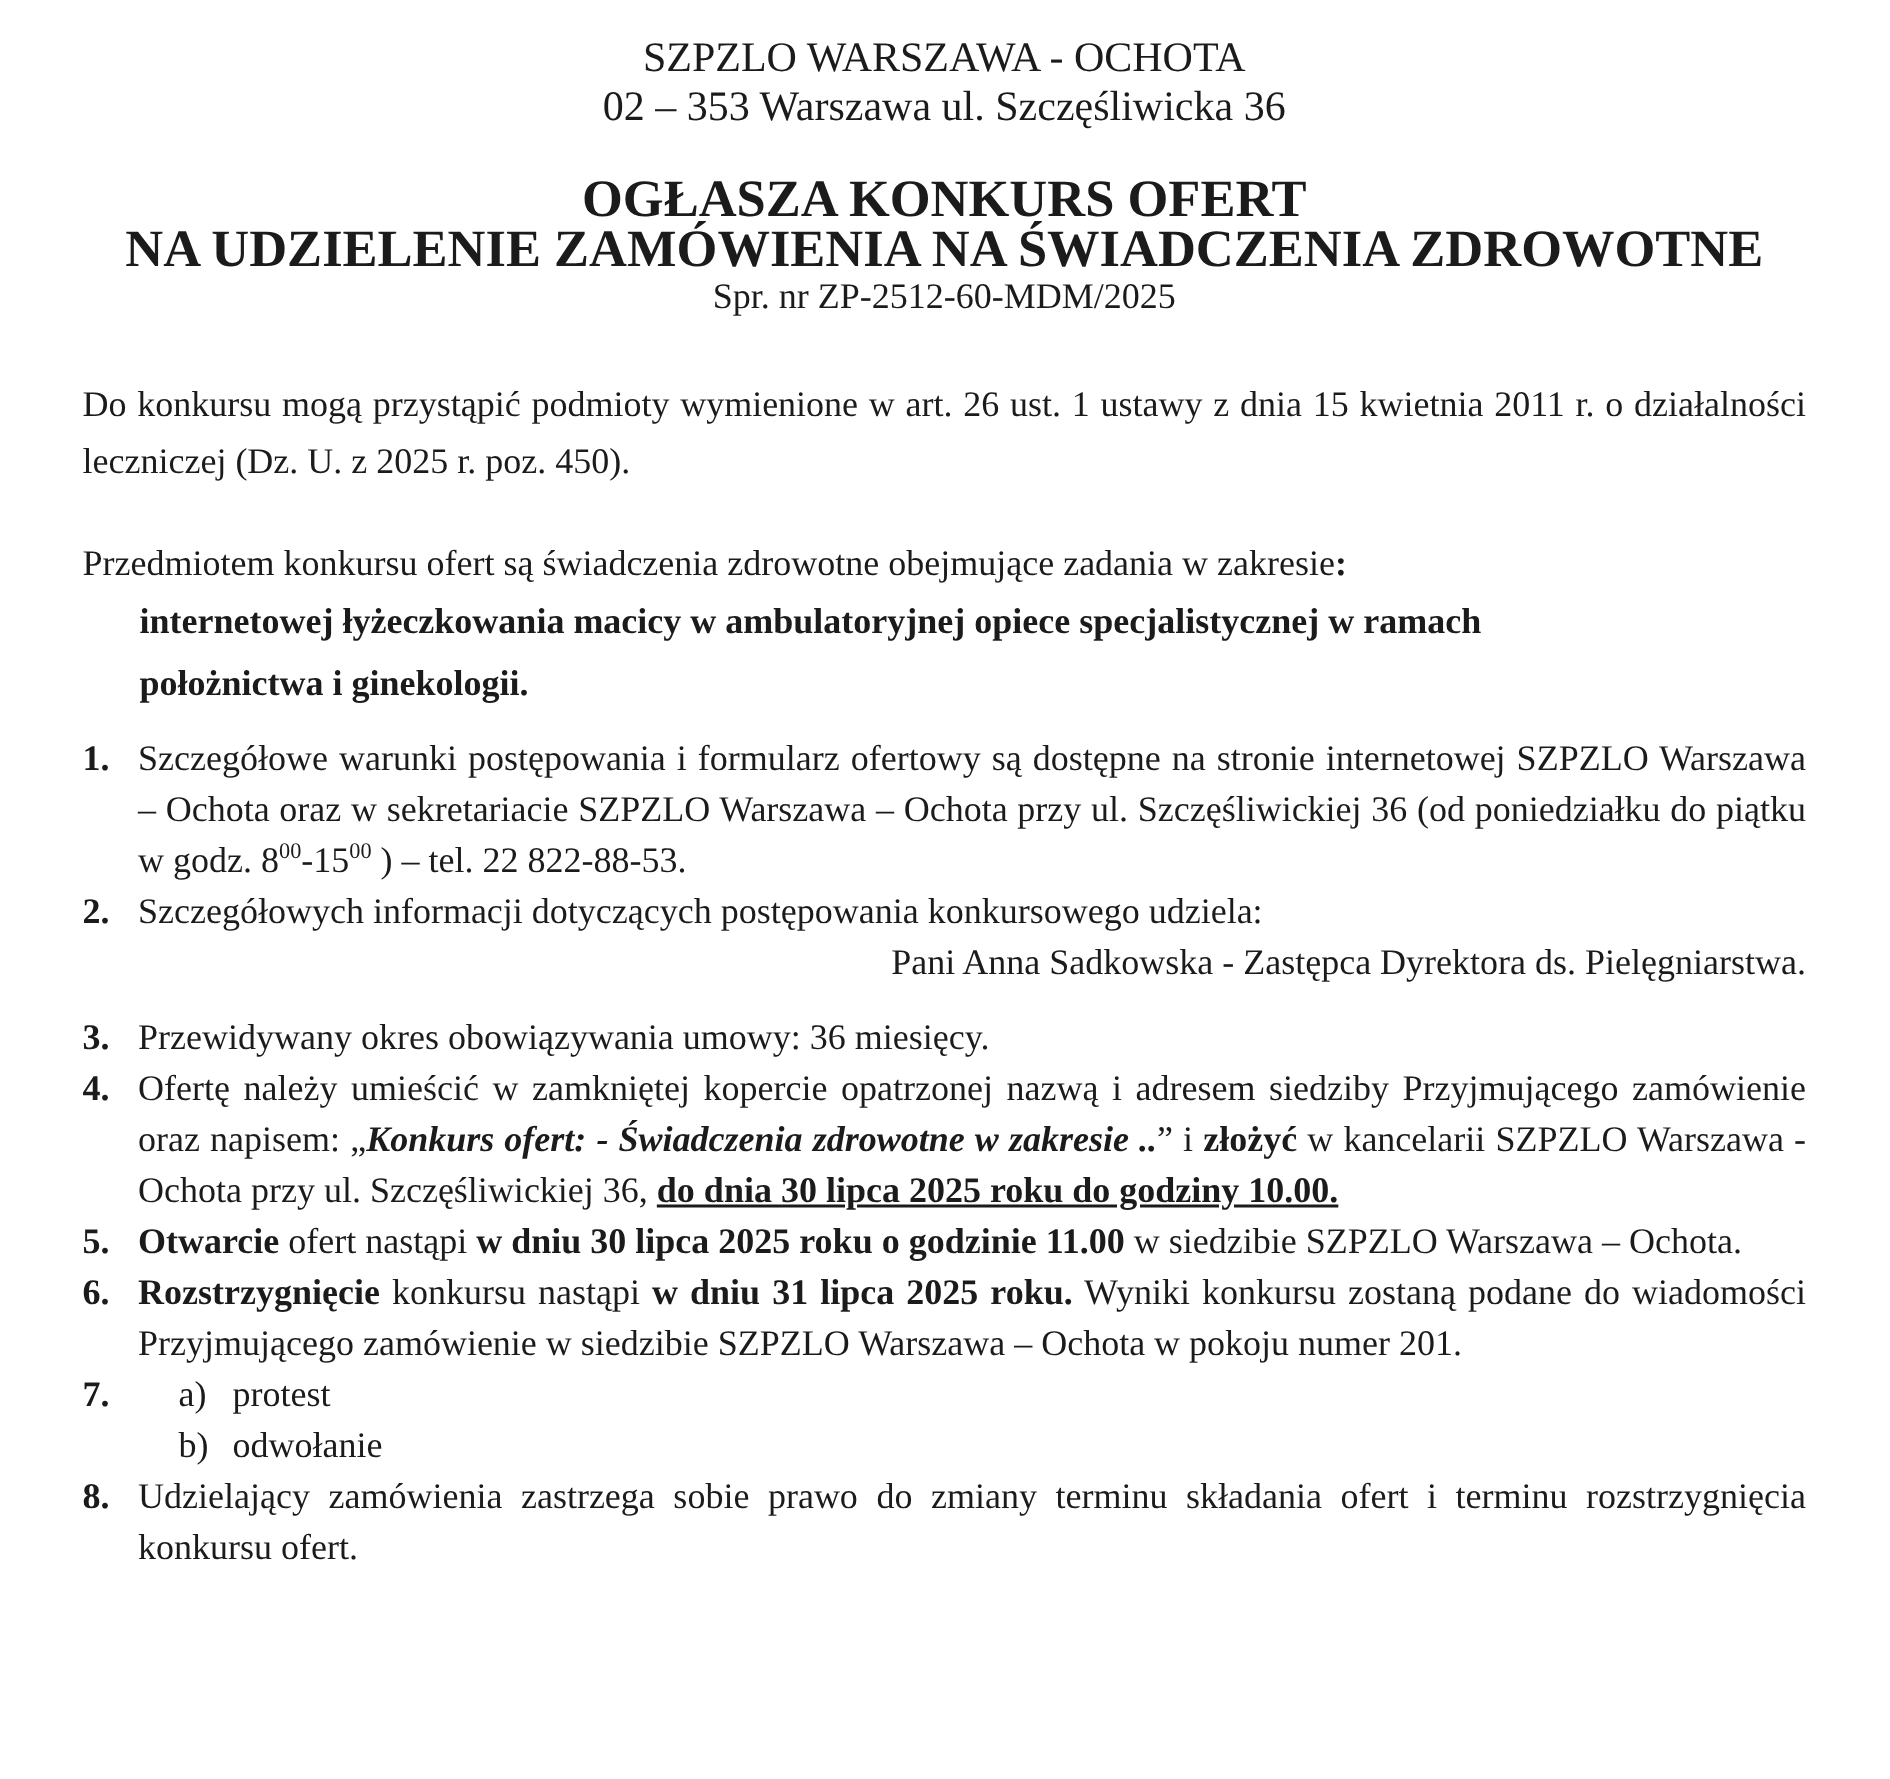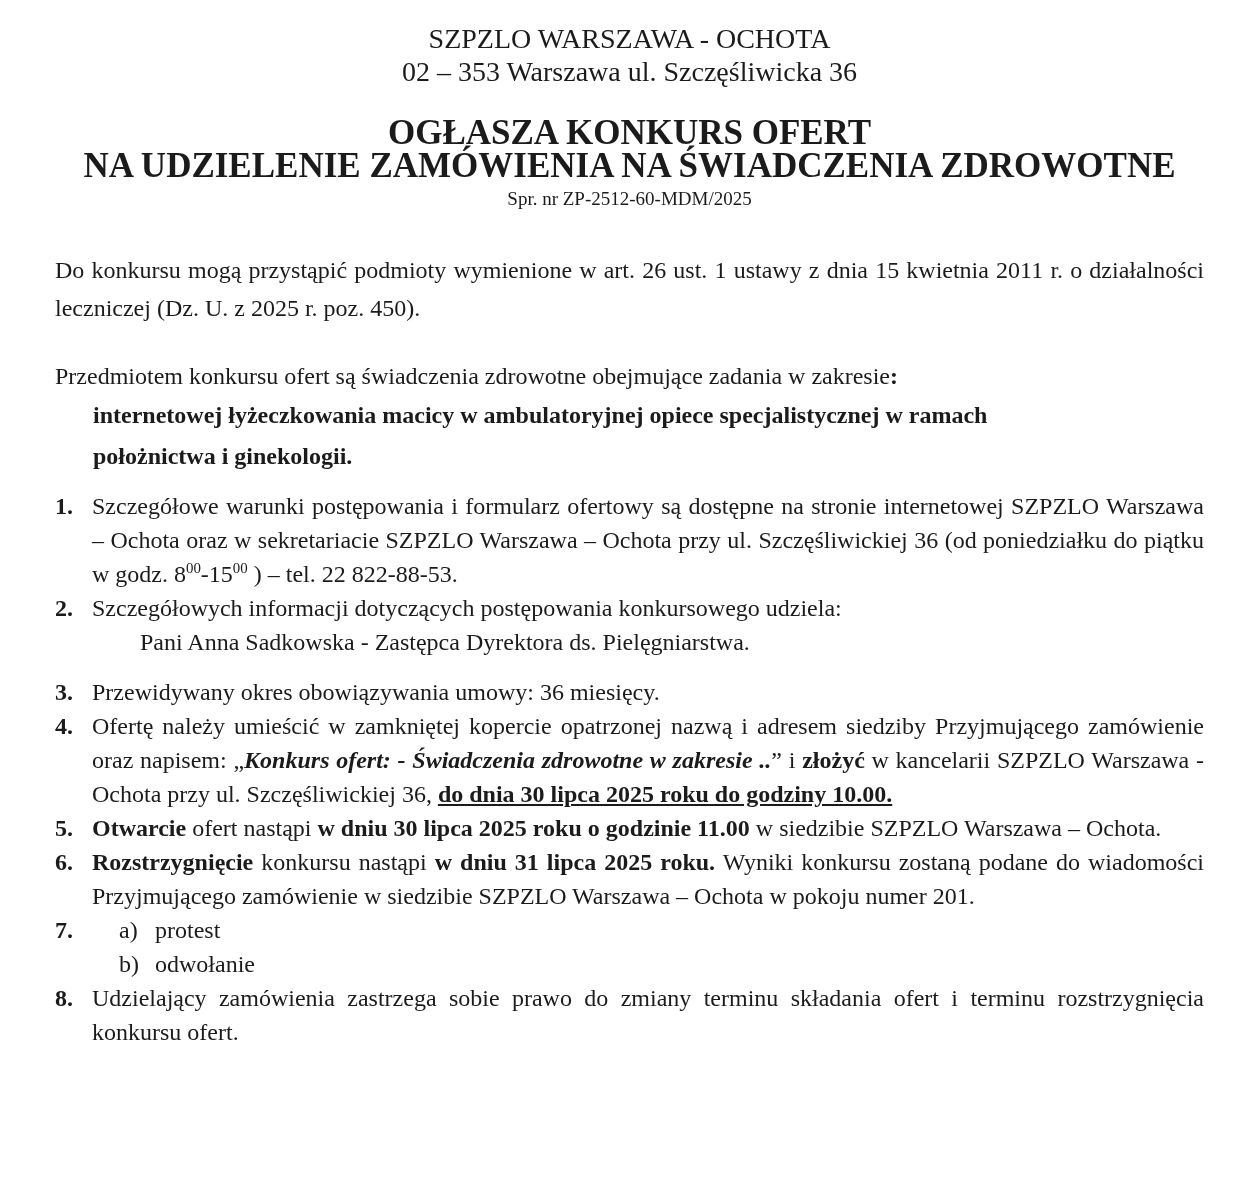--- a/index.html
+++ b/index.html
@@ -28,21 +28,21 @@
     line-height: 33px;
   }
   .h-announce { margin-top: 28px; }
   .h-line {
     font-weight: bold;
     font-size: 35px;
     line-height: 33px;
   }
   .h-case {
     font-weight: normal;
-    font-size: 19px;
+    font-size: 24px;
     line-height: 33px;
   }
   
   .para { margin: 0; line-height: 38px; }
   .justify { text-align: justify; }
   .intro-gap { margin-top: 36px; }
   .subject-block { margin-top: 30px; }
   .scope-line {
     margin-left: 38px;
     line-height: 41px;
@@ -54,21 +54,21 @@
     line-height: 34px;
   }
   .gap-top { margin-top: 16px; }
   .num {
     flex: none;
     width: 37px;
     font-weight: bold;
   }
   .item-body { flex: 1; min-width: 0; }
   .txt { text-align: justify; }
-  .indent-person { margin-left: 48px; text-align: left; }
+  .indent-person { margin-left: 48px; text-align: right; }
   .sub-item { display: flex; margin-left: 27px; }
   .sub-marker { flex: none; width: 36px; }
   
   .seg-b  { font-weight: bold; }
   .seg-bi { font-weight: bold; font-style: italic; }
   .seg-bu { font-weight: bold; text-decoration: underline; }
   sup {
     font-size: 62%;
     line-height: 0;
     vertical-align: super;

